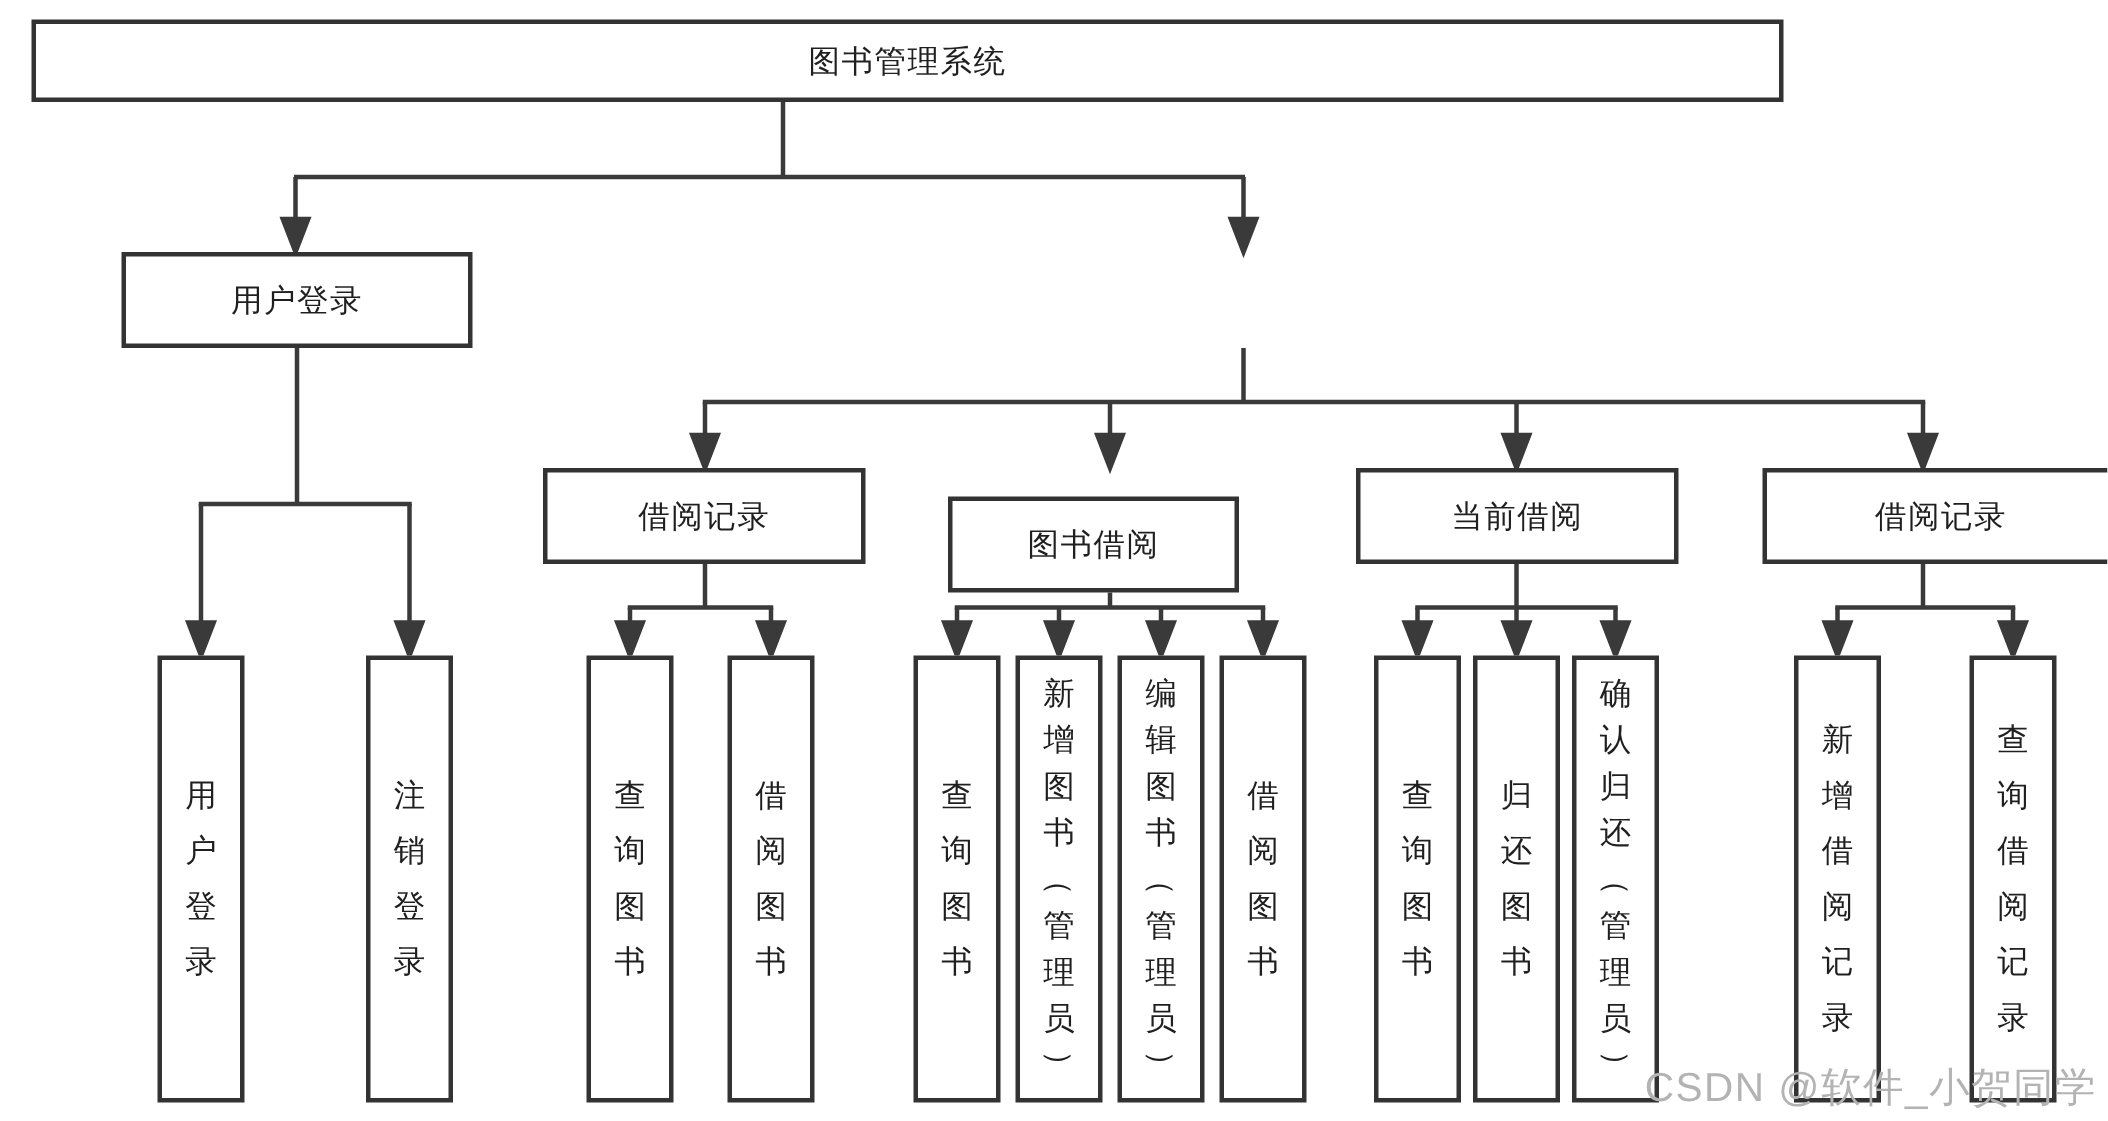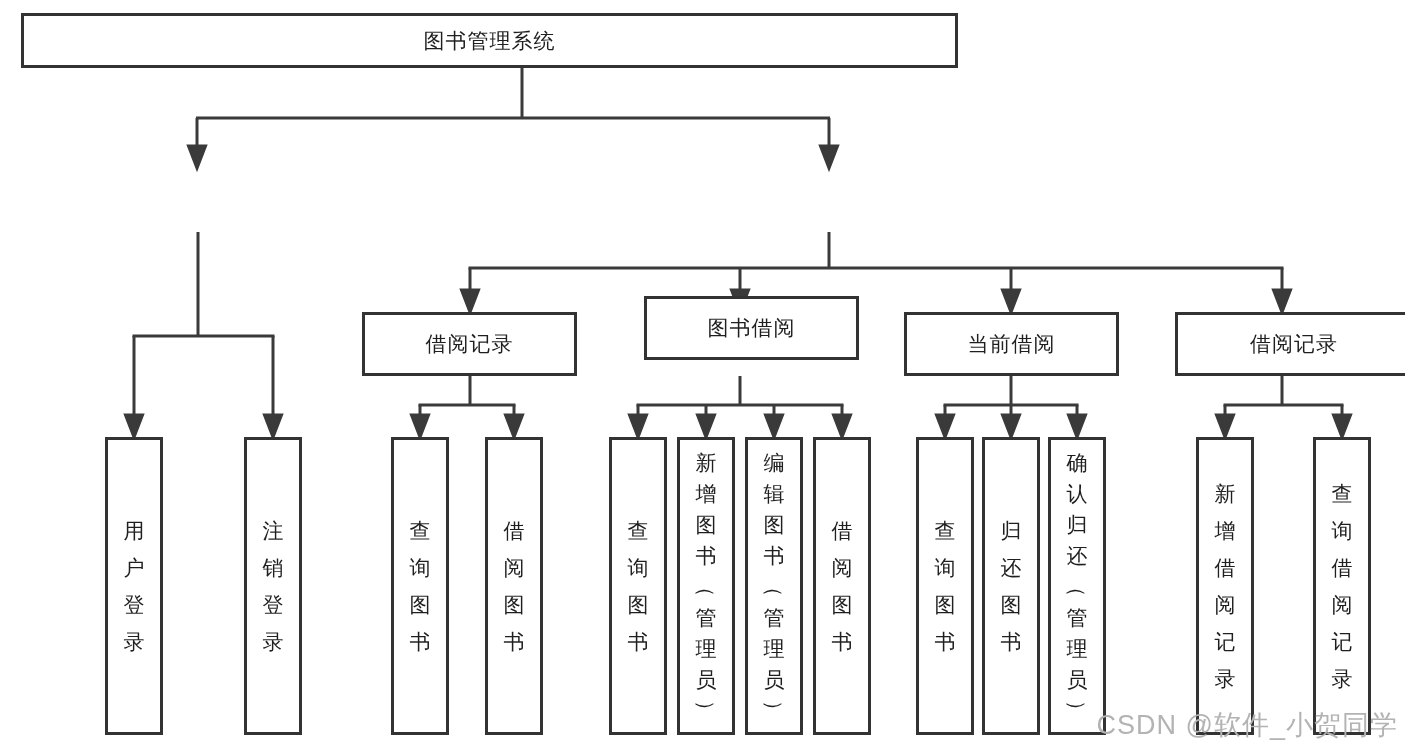--- a/index.html
+++ b/index.html
@@ -23,21 +23,21 @@
     position:absolute;
     box-sizing:border-box;
     border:3px solid var(--box_border);
     background:#fff;
     display:flex;
     align-items:center;
     justify-content:center;
     font-size:21px;
     letter-spacing:1px;
   }
-  .root{left:21px;top:13px;width:937px;height:55px;}
+  .root{left:21px;top:13px;width:1168px;height:55px;}
   .branch{height:64px;}
   .leaf{
     top:437px;width:58px;height:298px;
     flex-direction:column;
     letter-spacing:0;
   }
   .vchar{width:100%;text-align:center;font-size:21px;}
   .vt-loose .vchar{height:37px;line-height:37px;}
   .vt-tight .vchar{height:31px;line-height:31px;}
   .vchar.rot{transform:rotate(90deg);}
@@ -129,23 +129,24 @@
         <line x1="1225" y1="405" x2="1225" y2="419"></line>
         <polygon points="1216.5,415 1233.5,415 1225,437"></polygon>
         <line x1="1342" y1="405" x2="1342" y2="419"></line>
         <polygon points="1333.5,415 1350.5,415 1342,437"></polygon>
       </g>
     </g>
   </svg>
 
   <div class="box root">图书管理系统</div>
 
+  <div class="box branch" style="left:81px;top:168px;width:234px;">用户登录</div>
 
   <div class="box branch" style="left:362px;top:312px;width:215px;">借阅记录</div>
-  <div class="box branch" style="left:632px;top:296px;width:215px;margin-left:12px;">图书借阅</div>
+  <div class="box branch" style="left:632px;top:331px;width:194px;">图书借阅</div>
   <div class="box branch" style="left:904px;top:312px;width:215px;">当前借阅</div>
   <div class="box branch" style="left:1175px;top:312px;width:238px;">借阅记录</div>
 
   <div class="box leaf vt-loose" style="left:105px;">
       <div class="vchar">用</div>
       <div class="vchar">户</div>
       <div class="vchar">登</div>
       <div class="vchar">录</div>
     </div>
   <div class="box leaf vt-loose" style="left:244px;">

